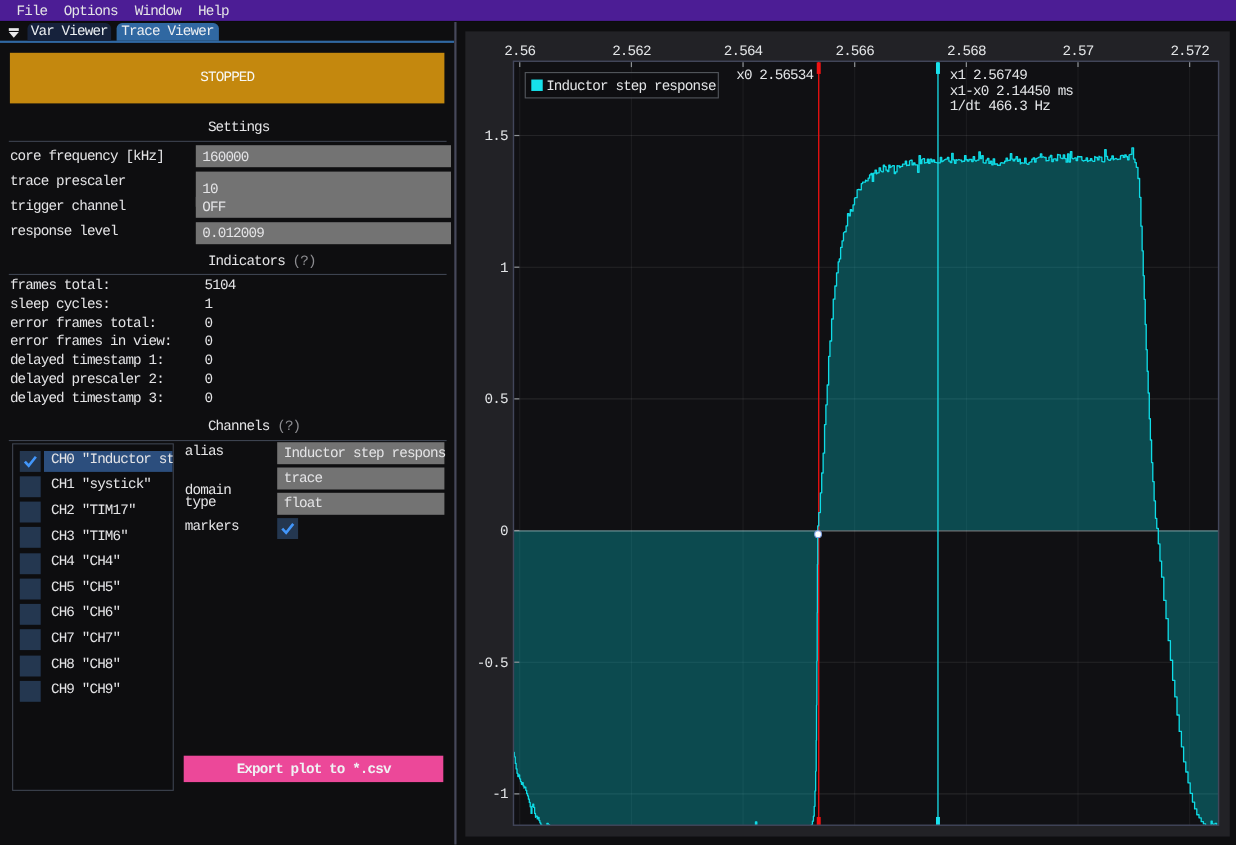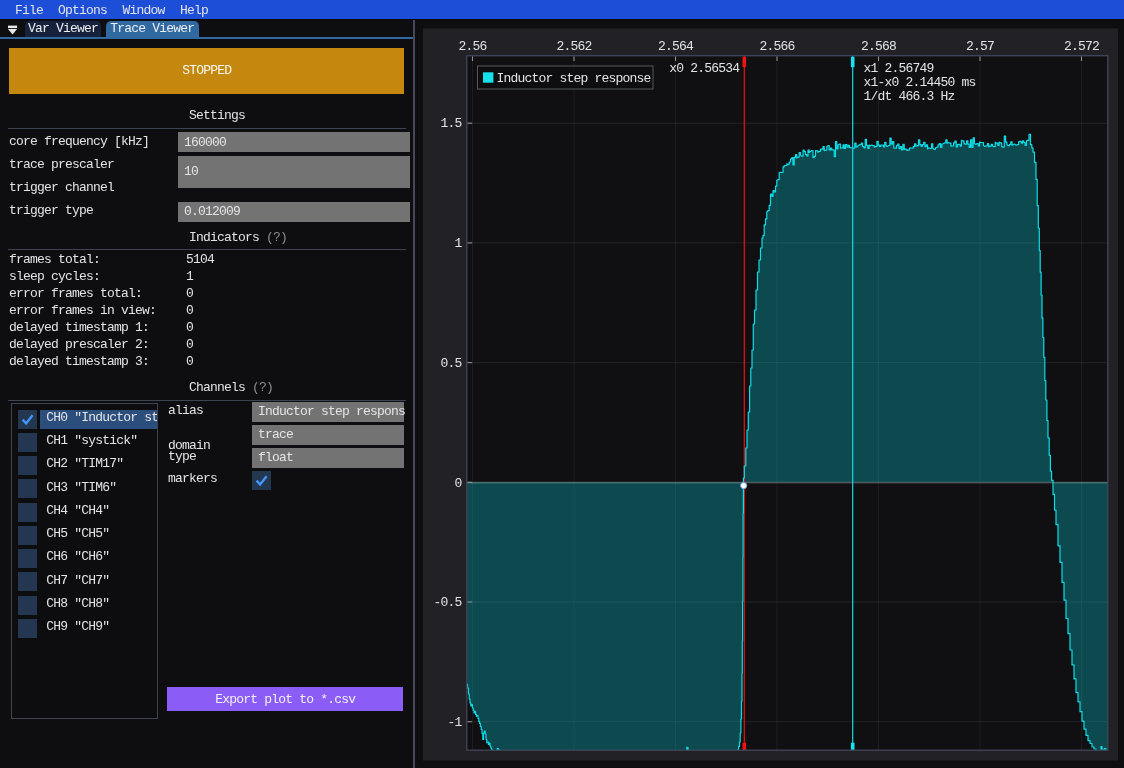--- a/index.html
+++ b/index.html
@@ -1,32 +1,32 @@
 <!DOCTYPE html>
 <html><head><meta charset="utf-8"><style>
 * { margin:0; padding:0; box-sizing:border-box; }
 html,body { width:1124px; height:768px; background:#0e0e10; overflow:hidden; }
 body { font-family:"Liberation Mono", monospace; font-size:13px; letter-spacing:-0.8px; color:#e4e4e6; position:relative; }
-#menubar { position:absolute; left:0; top:0; width:1124px; height:19.5px; background:#1d4ed8; border-bottom:1px solid #0b0b0c; }
+#menubar { position:absolute; left:0; top:0; width:1124px; height:19.5px; background:#4c1d95; border-bottom:1px solid #0b0b0c; }
 #menubar span { position:absolute; top:3px; }
 .t { position:absolute; line-height:14px; white-space:pre; }
 .gy { color:#8c8c90; }
 #leftpanel { position:absolute; left:0; top:19.5px; width:413px; height:748.5px; background:#0e0e10; overflow:hidden; }
 #vsep { position:absolute; left:412.8px; top:19.5px; width:2.2px; height:748.5px; background:#46485a; }
 .tab { position:absolute; top:1.5px; height:16.2px; border-radius:5px 5px 0 0; color:#eceff2; text-align:center; line-height:16px; }
 #tabbar { position:absolute; left:0; top:0; width:413px; height:19.3px; }
 #tabline { position:absolute; left:0; top:17.7px; width:413px; height:2.1px; background:#3068a2; }
 #stopped { position:absolute; left:9px; top:28px; width:395.3px; height:46.7px; background:#c4880e; color:#f8f8f4; display:flex; align-items:center; justify-content:center; }
 .sep { position:absolute; left:8px; width:398px; height:1px; background:#3d4350; }
 .box { position:absolute; background:#737373; display:flex; align-items:center; }
 .box span { margin-left:5.5px; white-space:pre; }
 .cb { position:absolute; width:19px; height:19px; background:#243750; }
 .cb svg { position:absolute; left:0; top:0; }
 #listbox { position:absolute; left:10.5px; top:383px; width:147px; height:316px; border:1px solid #3e4450; background:#0d0d0f; overflow:hidden; }
-#export { position:absolute; left:167.4px; top:667.7px; width:235.5px; height:24.3px; background:#8b5cf6; color:#f0f2f4; display:flex; align-items:center; justify-content:center; }
+#export { position:absolute; left:167.4px; top:667.7px; width:235.5px; height:24.3px; background:#ec4899; color:#f0f2f4; display:flex; align-items:center; justify-content:center;font-weight:bold; }
 </style></head>
 <body>
 <svg width="1124" height="768" viewBox="0 0 1124 768" style="position:absolute;left:0;top:0" xmlns="http://www.w3.org/2000/svg">
 <rect x="415" y="19.5" width="709" height="748.5" fill="#0e0e10"></rect>
 <rect x="423" y="28.5" width="695" height="732" fill="#222226"></rect>
 <rect x="466.8" y="55.7" width="641.0" height="694.5" fill="#101013"></rect>
 <g stroke-width="1">
       <line x1="472.5" y1="55.7" x2="472.5" y2="750.2" stroke="#ffffff" stroke-opacity="0.055"></line>
       <line x1="574.0" y1="55.7" x2="574.0" y2="750.2" stroke="#ffffff" stroke-opacity="0.055"></line>
       <line x1="675.5" y1="55.7" x2="675.5" y2="750.2" stroke="#ffffff" stroke-opacity="0.055"></line>
@@ -114,21 +114,24 @@
 <div id="stopped">STOPPED</div>
 <div class="t" style="left:9px;top:115.2px;">core frequency [kHz]</div>
 <div class="box" style="left:178.4px;top:112.9px;width:231.2px;height:19.5px">
       <span>160000</span>
     </div>
 <div class="t" style="left:9px;top:138.4px;">trace prescaler</div>
 <div class="box" style="left:178.4px;top:136.1px;width:231.2px;height:32px">
       <span>10</span>
     </div>
 <div class="t" style="left:9px;top:161.60000000000002px;">trigger channel</div>
-<div class="t" style="left:9px;top:184.8px;">trigger type</div>
+<div class="box" style="left:178.4px;top:159.3px;width:231.2px;height:19.5px">
+      <span>OFF</span>
+    </div>
+<div class="t" style="left:9px;top:184.8px;">response level</div>
 <div class="box" style="left:178.4px;top:182.5px;width:231.2px;height:19.5px">
       <span>0.012009</span>
     </div>
 <div class="sep" style="top:108px"></div>
 <div class="sep" style="top:229px"></div>
 <div class="sep" style="top:380px"></div>
 <div class="t" style="left:189px;top:89.5px;">Settings</div>
 <div class="t" style="left:189px;top:211.5px;">Indicators <span class="gy">(?)</span></div>
 <div class="t" style="left:189px;top:361px;">Channels <span class="gy">(?)</span></div>
 <div class="t" style="left:9px;top:233px;">frames total:</div>

